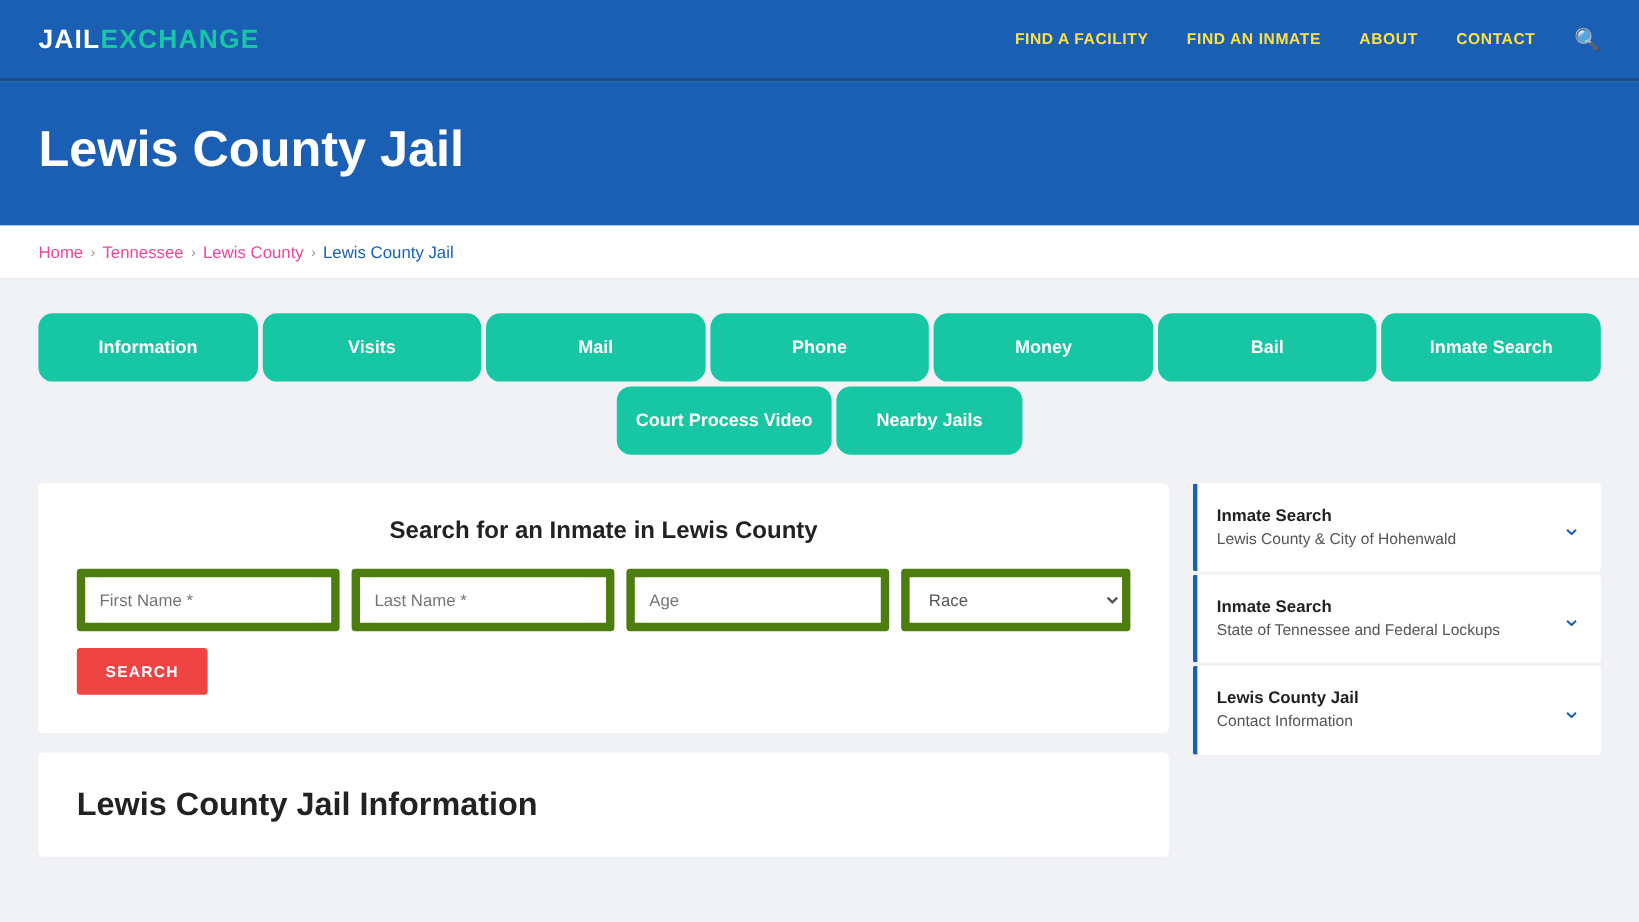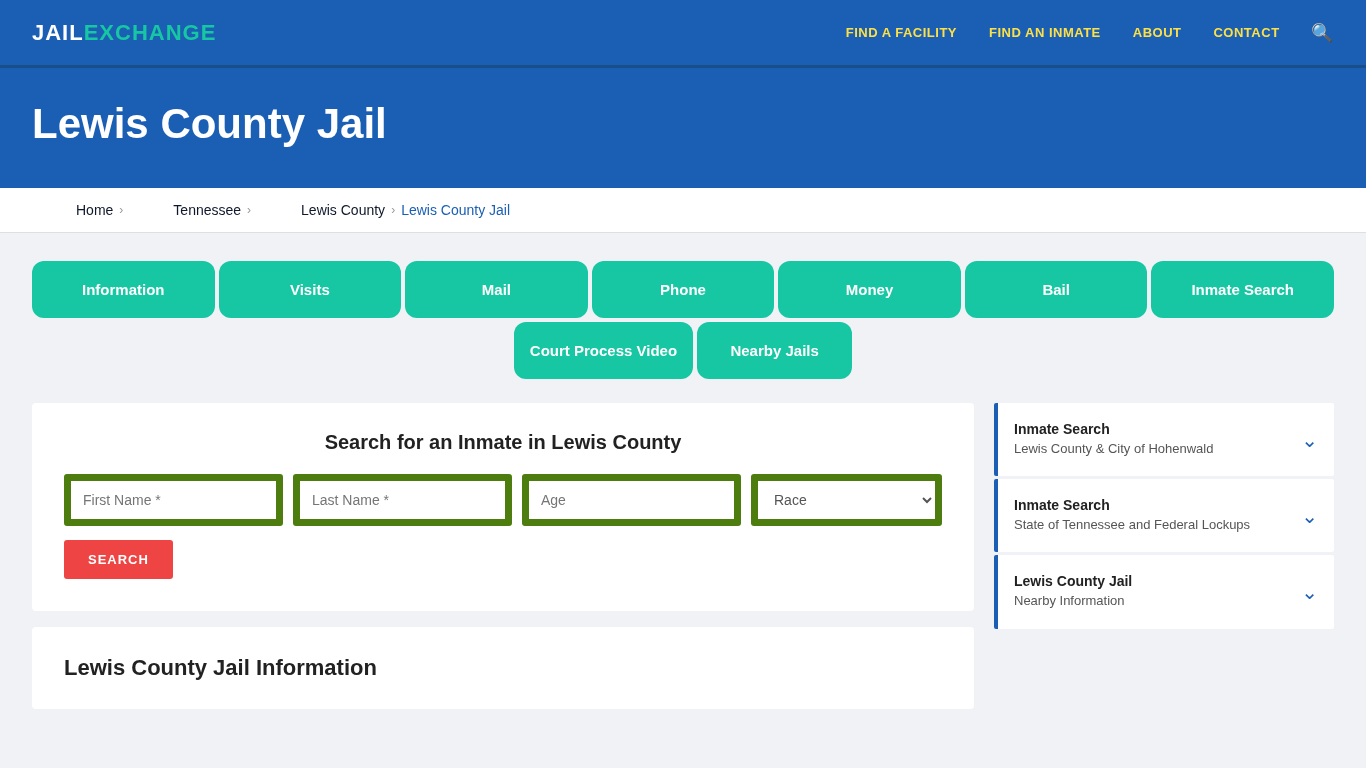--- a/index.html
+++ b/index.html
@@ -61,24 +61,23 @@
     .breadcrumb {
       background: #fff;
       padding: 14px 32px;
       border-bottom: 1px solid #e0e0e0;
       display: flex;
       align-items: center;
       gap: 6px;
       font-size: 14px;
     }
     .breadcrumb a, .breadcrumb span.link {
-      color: #0f172a;
+      color: #ec4899;
       cursor: pointer;
       text-decoration: none;
-      margin-left: 44px;
     }
     .breadcrumb .sep { color: #999; font-size: 12px; }
     .breadcrumb .current { color: #1a5fb4; }
 
     
     .main {
       padding: 28px 32px;
       background: #f0f2f5;
     }
 
@@ -175,21 +174,21 @@
       text-align: right;
     }
 
     
     .info-card {
       background: #fff;
       border-radius: 4px;
       padding: 28px 32px;
     }
     .info-card h2 {
-      font-size: 22px;
+      font-size: 27px;
       font-weight: 700;
       color: #222;
     }
 
     
     .right-col {
       width: 340px;
       display: flex;
       flex-direction: column;
       gap: 0;
@@ -305,20 +304,20 @@
         <div class="sidebar-item">
       <div class="sidebar-item-text">
         <div class="sidebar-item-title">Inmate Search</div>
         <div class="sidebar-item-subtitle">State of Tennessee and Federal Lockups</div>
       </div>
       <span class="sidebar-chevron">⌄</span>
     </div>
         <div class="sidebar-item">
       <div class="sidebar-item-text">
         <div class="sidebar-item-title">Lewis County Jail</div>
-        <div class="sidebar-item-subtitle">Nearby Information</div>
+        <div class="sidebar-item-subtitle">Contact Information</div>
       </div>
       <span class="sidebar-chevron">⌄</span>
     </div>
       </div>
 
   </div>
 </div>
 
 </body></html>

